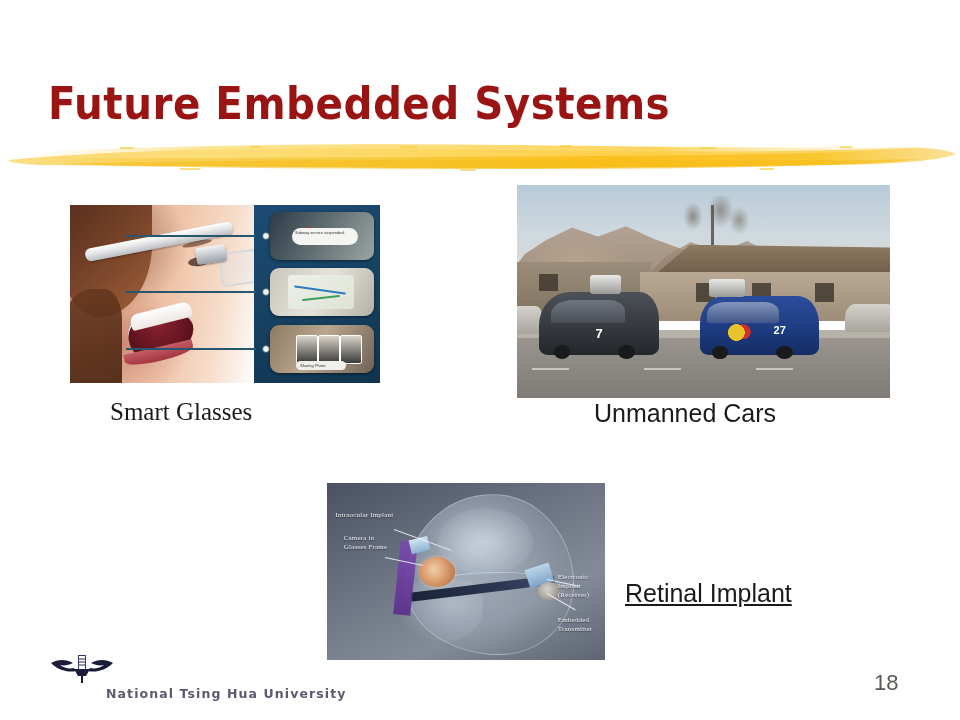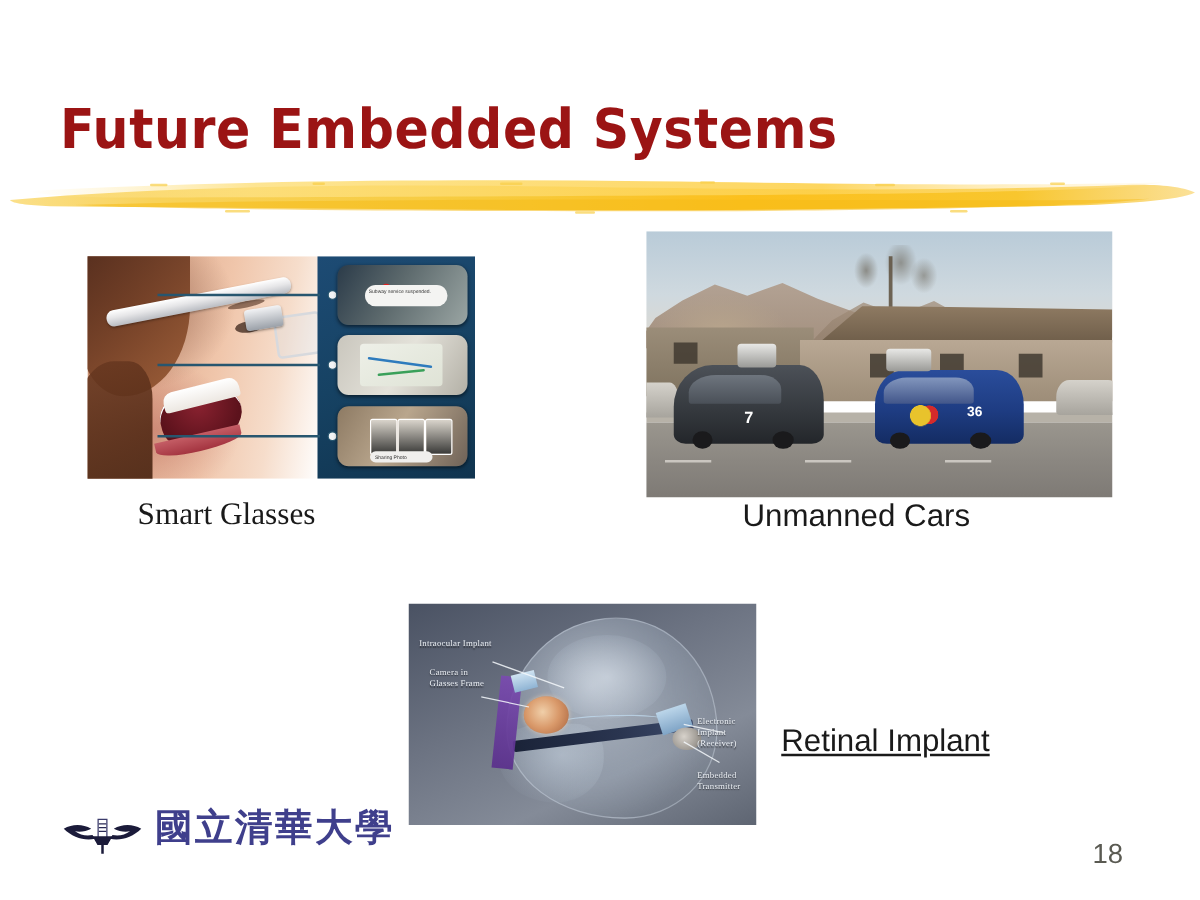--- a/index.html
+++ b/index.html
@@ -530,21 +530,21 @@
     <div class="uc-car1win"></div>
     <div class="uc-car1num">7</div>
     <div class="uc-wheel" style="left:12%;"></div>
     <div class="uc-wheel" style="left:66%;"></div>
   </div>
 
   <div class="uc-car2">
     <div class="uc-sensorrack" style="left:8%; top:-28%; width:30%;"></div>
     <div class="uc-car2win"></div>
     <div class="uc-rb"></div>
-    <div class="uc-car2num">36</div>
+    <div class="uc-car2num">27</div>
     <div class="uc-wheel" style="left:10%;"></div>
     <div class="uc-wheel" style="left:64%;"></div>
   </div>
 </div>
 
 <div class="pic" id="pic-retinal-implant">
   <div class="ri-head"></div>
   <div class="ri-brain"></div>
   <div class="ri-jaw"></div>
   <div class="ri-wire"></div>
@@ -582,16 +582,16 @@
              C46,21 56,18 63,11 Z" fill="#1b1b3a"></path>
     <rect x="28" y="3" width="8" height="16" fill="#3b3b6b"></rect>
     <rect x="29" y="4" width="6" height="14" fill="#ffffff"></rect>
     <g stroke="#2a2a55" stroke-width="1">
       <line x1="29" y1="7" x2="35" y2="7"></line>
       <line x1="29" y1="10" x2="35" y2="10"></line>
       <line x1="29" y1="13" x2="35" y2="13"></line>
     </g>
     <path d="M24,17 L40,17 L36,24 L33,24 L33,31 L31,31 L31,24 L28,24 Z" fill="#1b1b3a"></path>
   </svg>
-  <div id="nthu-cn">國立清華大學</div>
+  <div id="nthu-en">National Tsing Hua University</div>
 </div>
 
 <div id="page-number">18</div>
 
 </body></html>

